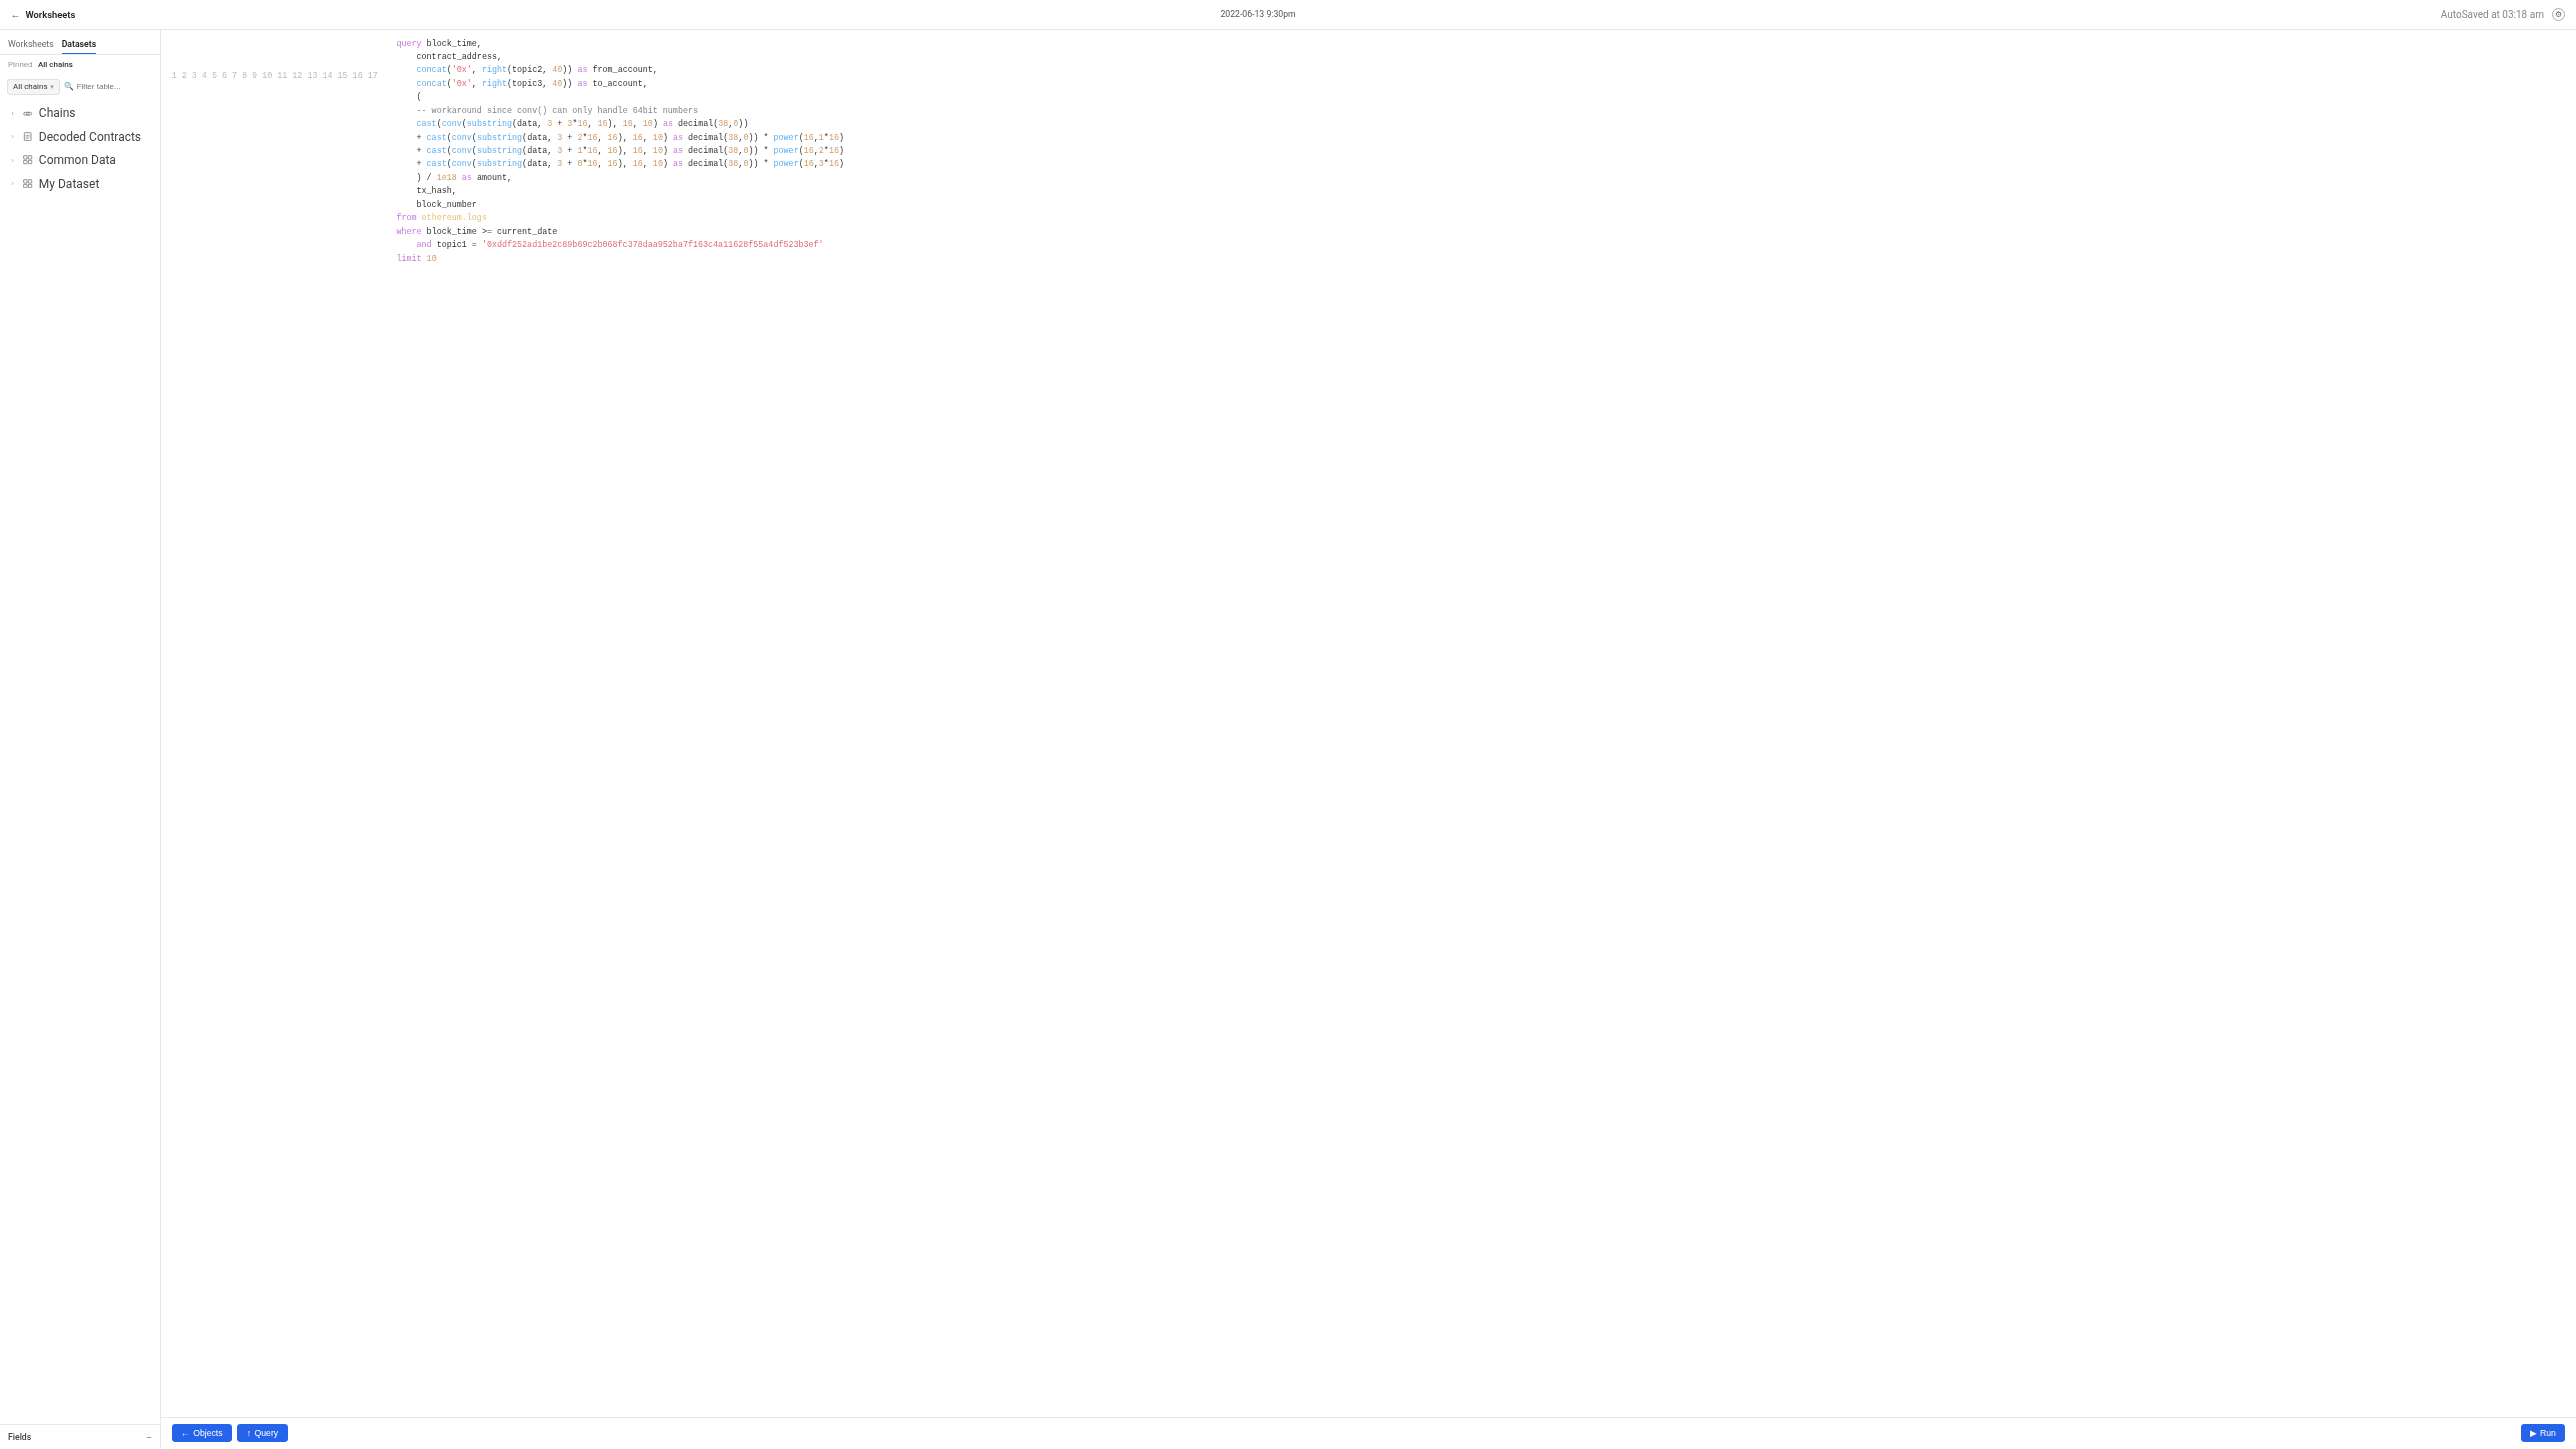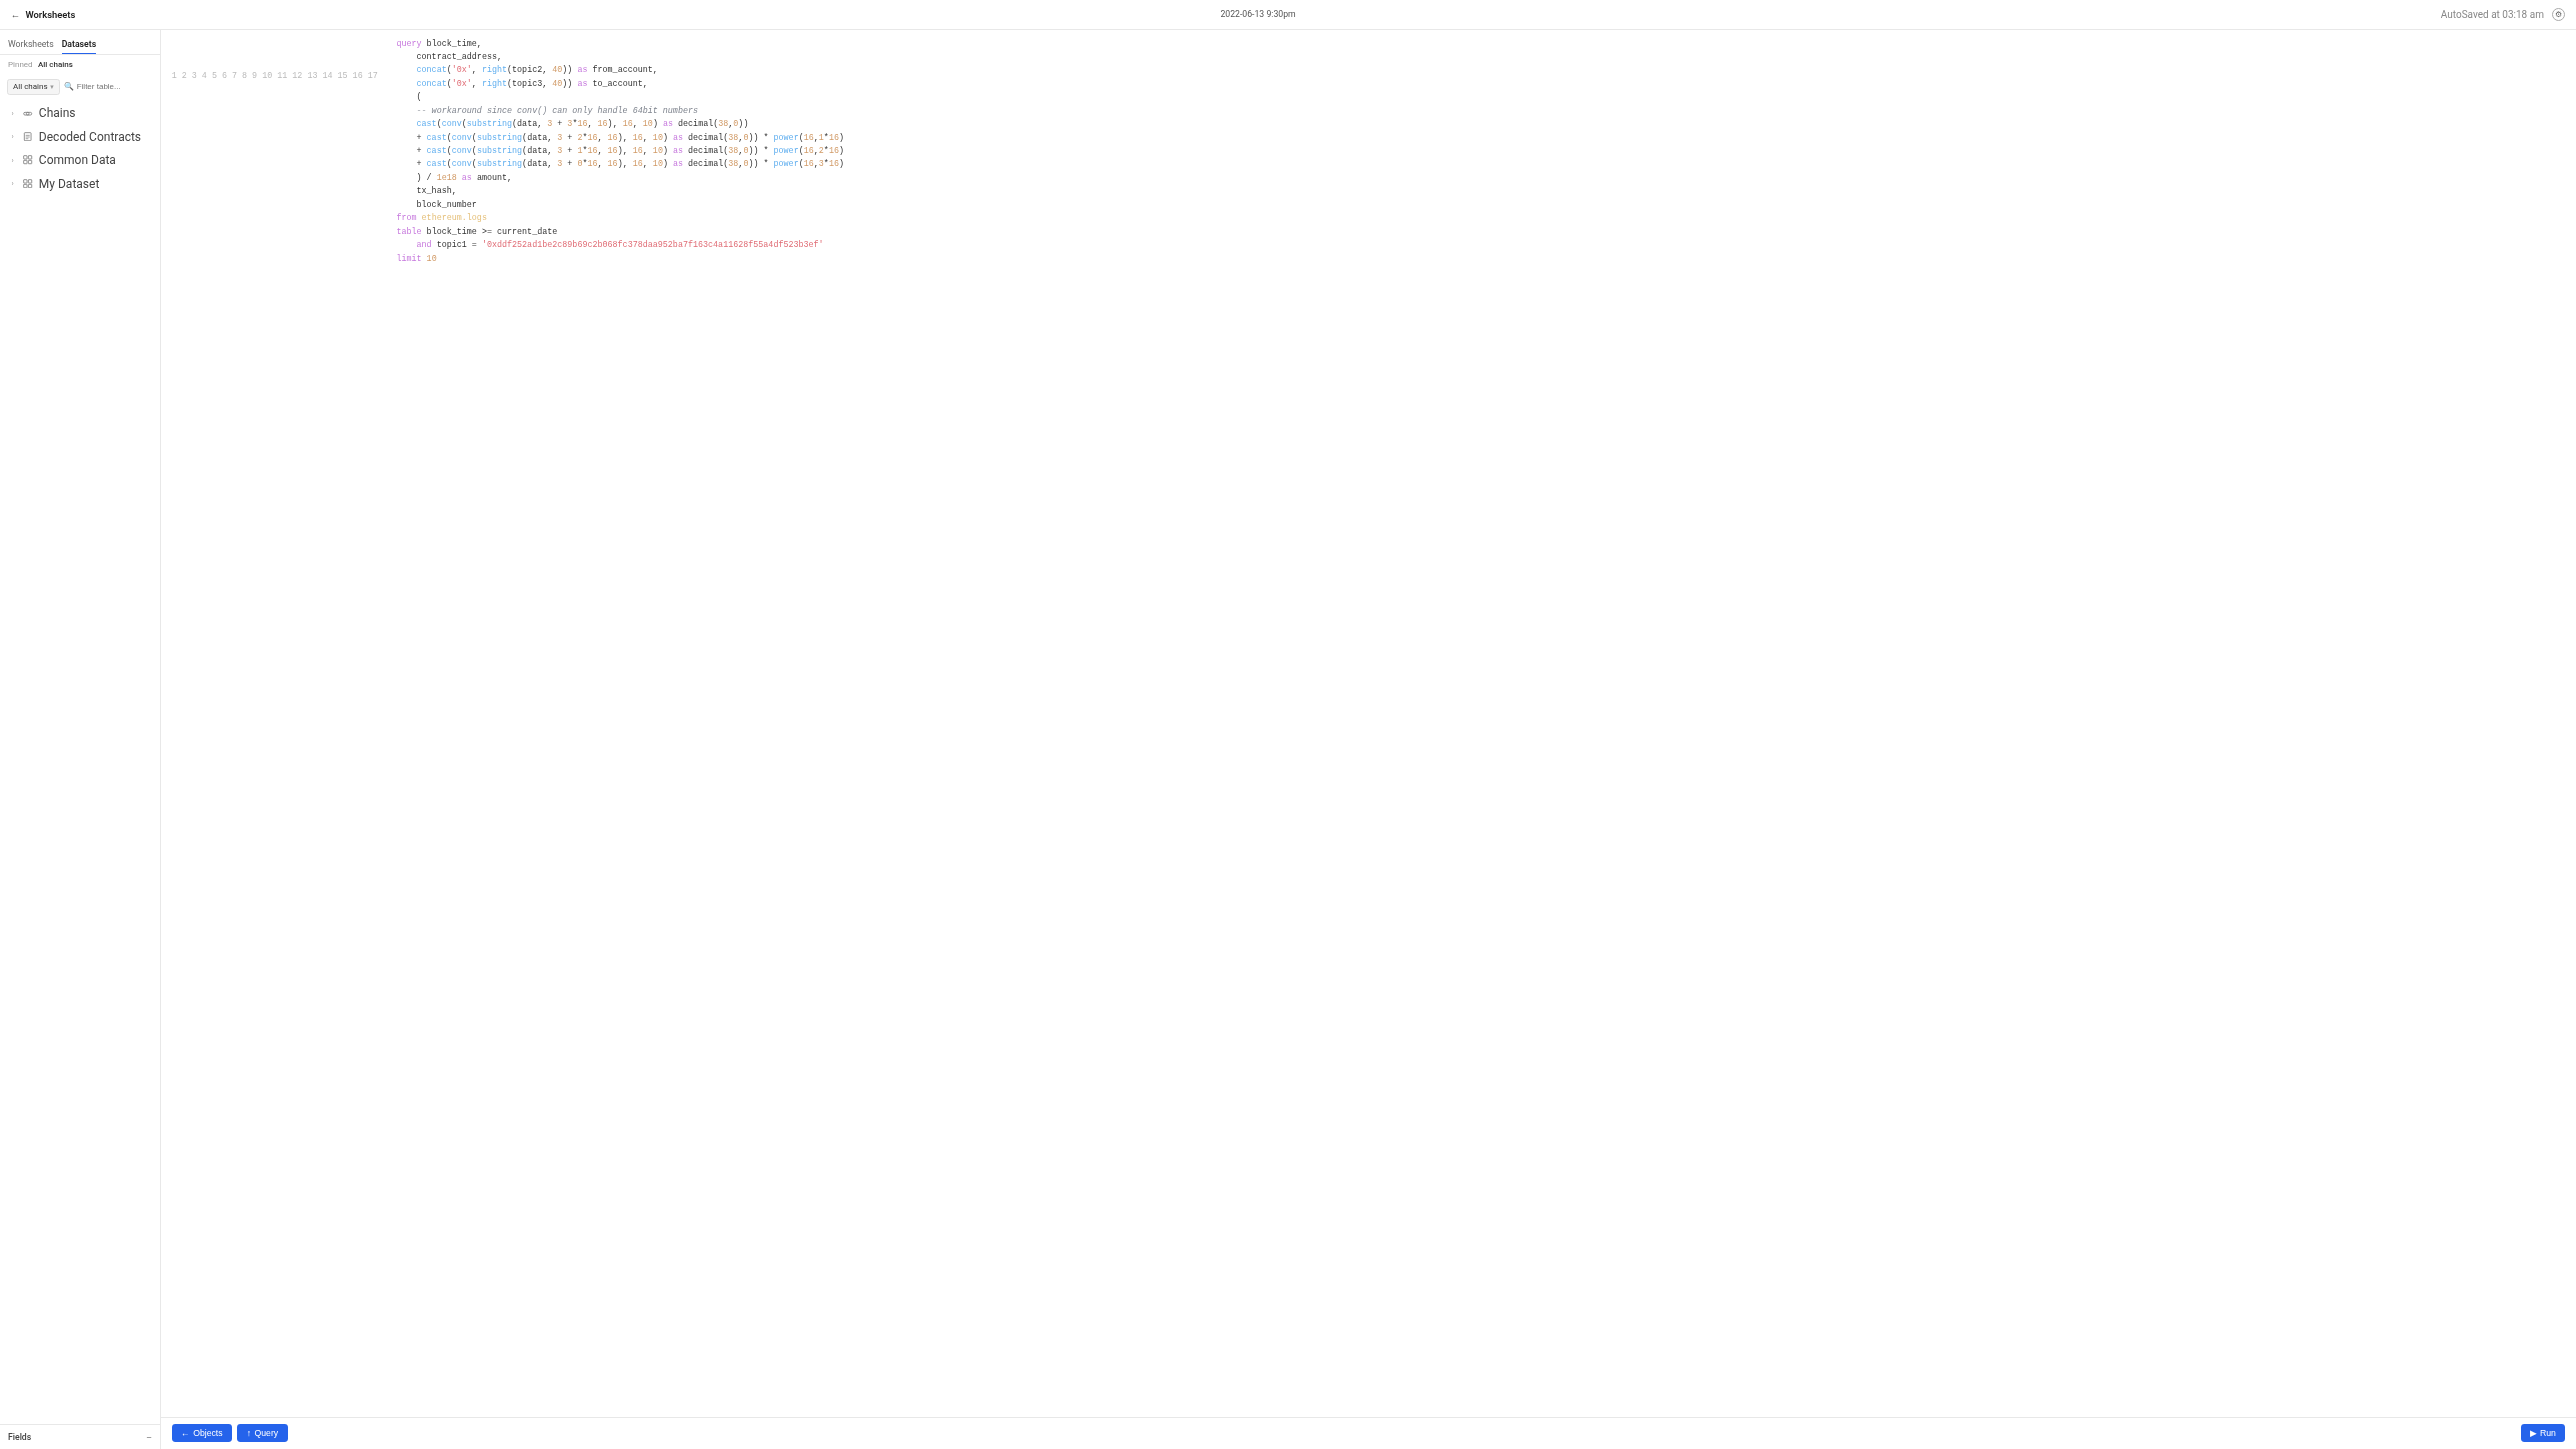--- a/index.html
+++ b/index.html
@@ -299,21 +299,21 @@
       cursor: pointer;
       color: #666;
       font-size: 8px;
     }
 
     
     .kw { color: #c678dd; }          
     .fn { color: #61afef; }          
     .str { color: #e06c75; }         
     .num { color: #d19a66; }         
-    .comment { color: #7f848e; font-style: italic; }
+    .comment { color: #7f848e; }
     .tbl { color: #e5c07b; }
 
     
     .editor-container::-webkit-scrollbar {
       width: 4px;
       height: 4px;
     }
     .editor-container::-webkit-scrollbar-thumb {
       background: #ddd;
       border-radius: 2px;
@@ -449,21 +449,21 @@
     (
     <span class="comment">-- workaround since conv() can only handle 64bit numbers</span>
     <span class="fn">cast</span>(<span class="fn">conv</span>(<span class="fn">substring</span>(data, <span class="num">3</span> + <span class="num">3</span>*<span class="num">16</span>, <span class="num">16</span>), <span class="num">16</span>, <span class="num">10</span>) <span class="kw">as</span> decimal(<span class="num">38</span>,<span class="num">0</span>))
     + <span class="fn">cast</span>(<span class="fn">conv</span>(<span class="fn">substring</span>(data, <span class="num">3</span> + <span class="num">2</span>*<span class="num">16</span>, <span class="num">16</span>), <span class="num">16</span>, <span class="num">10</span>) <span class="kw">as</span> decimal(<span class="num">38</span>,<span class="num">0</span>)) * <span class="fn">power</span>(<span class="num">16</span>,<span class="num">1</span>*<span class="num">16</span>)
     + <span class="fn">cast</span>(<span class="fn">conv</span>(<span class="fn">substring</span>(data, <span class="num">3</span> + <span class="num">1</span>*<span class="num">16</span>, <span class="num">16</span>), <span class="num">16</span>, <span class="num">10</span>) <span class="kw">as</span> decimal(<span class="num">38</span>,<span class="num">0</span>)) * <span class="fn">power</span>(<span class="num">16</span>,<span class="num">2</span>*<span class="num">16</span>)
     + <span class="fn">cast</span>(<span class="fn">conv</span>(<span class="fn">substring</span>(data, <span class="num">3</span> + <span class="num">0</span>*<span class="num">16</span>, <span class="num">16</span>), <span class="num">16</span>, <span class="num">10</span>) <span class="kw">as</span> decimal(<span class="num">38</span>,<span class="num">0</span>)) * <span class="fn">power</span>(<span class="num">16</span>,<span class="num">3</span>*<span class="num">16</span>)
     ) / <span class="num">1e18</span> <span class="kw">as</span> amount,
     tx_hash,
     block_number
 <span class="kw">from</span> <span class="tbl">ethereum.logs</span>
-<span class="kw">table</span> block_time &gt;= current_date
+<span class="kw">where</span> block_time &gt;= current_date
     <span class="kw">and</span> topic1 = <span class="str">'0xddf252ad1be2c89b69c2b068fc378daa952ba7f163c4a11628f55a4df523b3ef'</span>
 <span class="kw">limit</span> <span class="num">10</span>
 </div>
       </div>
     </div>
 
     <div class="bottom-toolbar">
       <div class="toolbar-left">
         <button class="btn btn-outline">
           <span>←</span>

